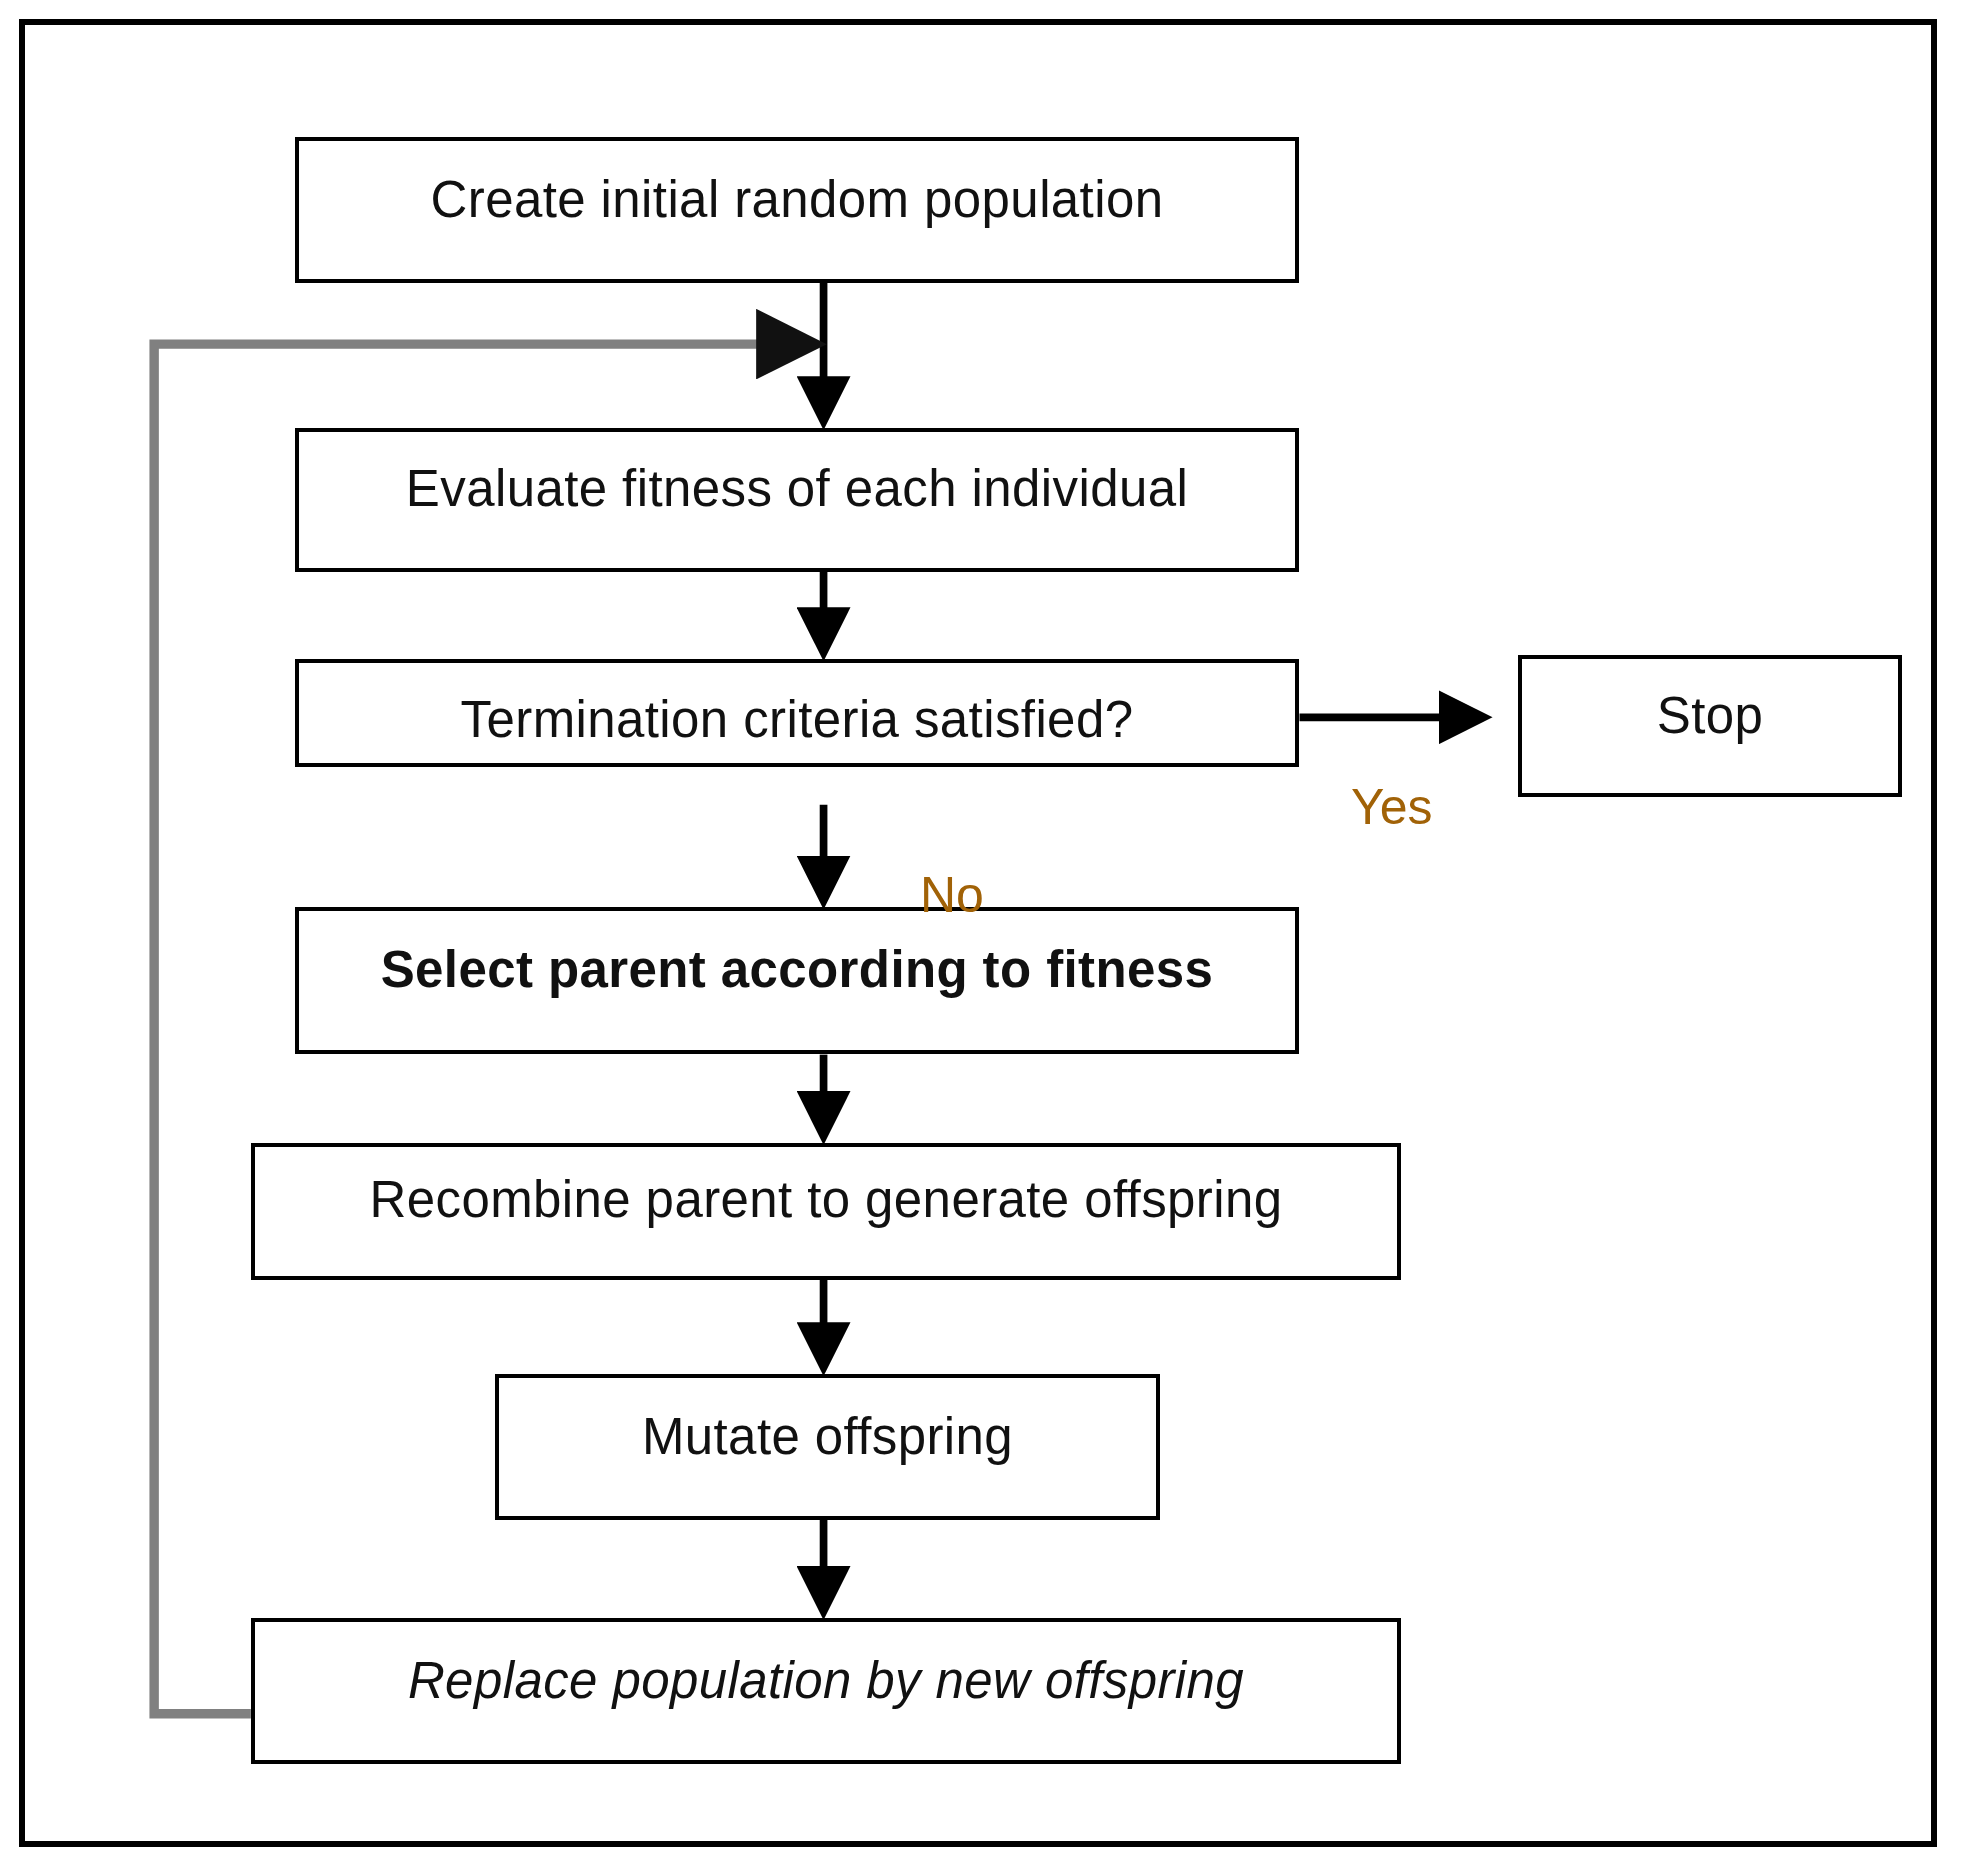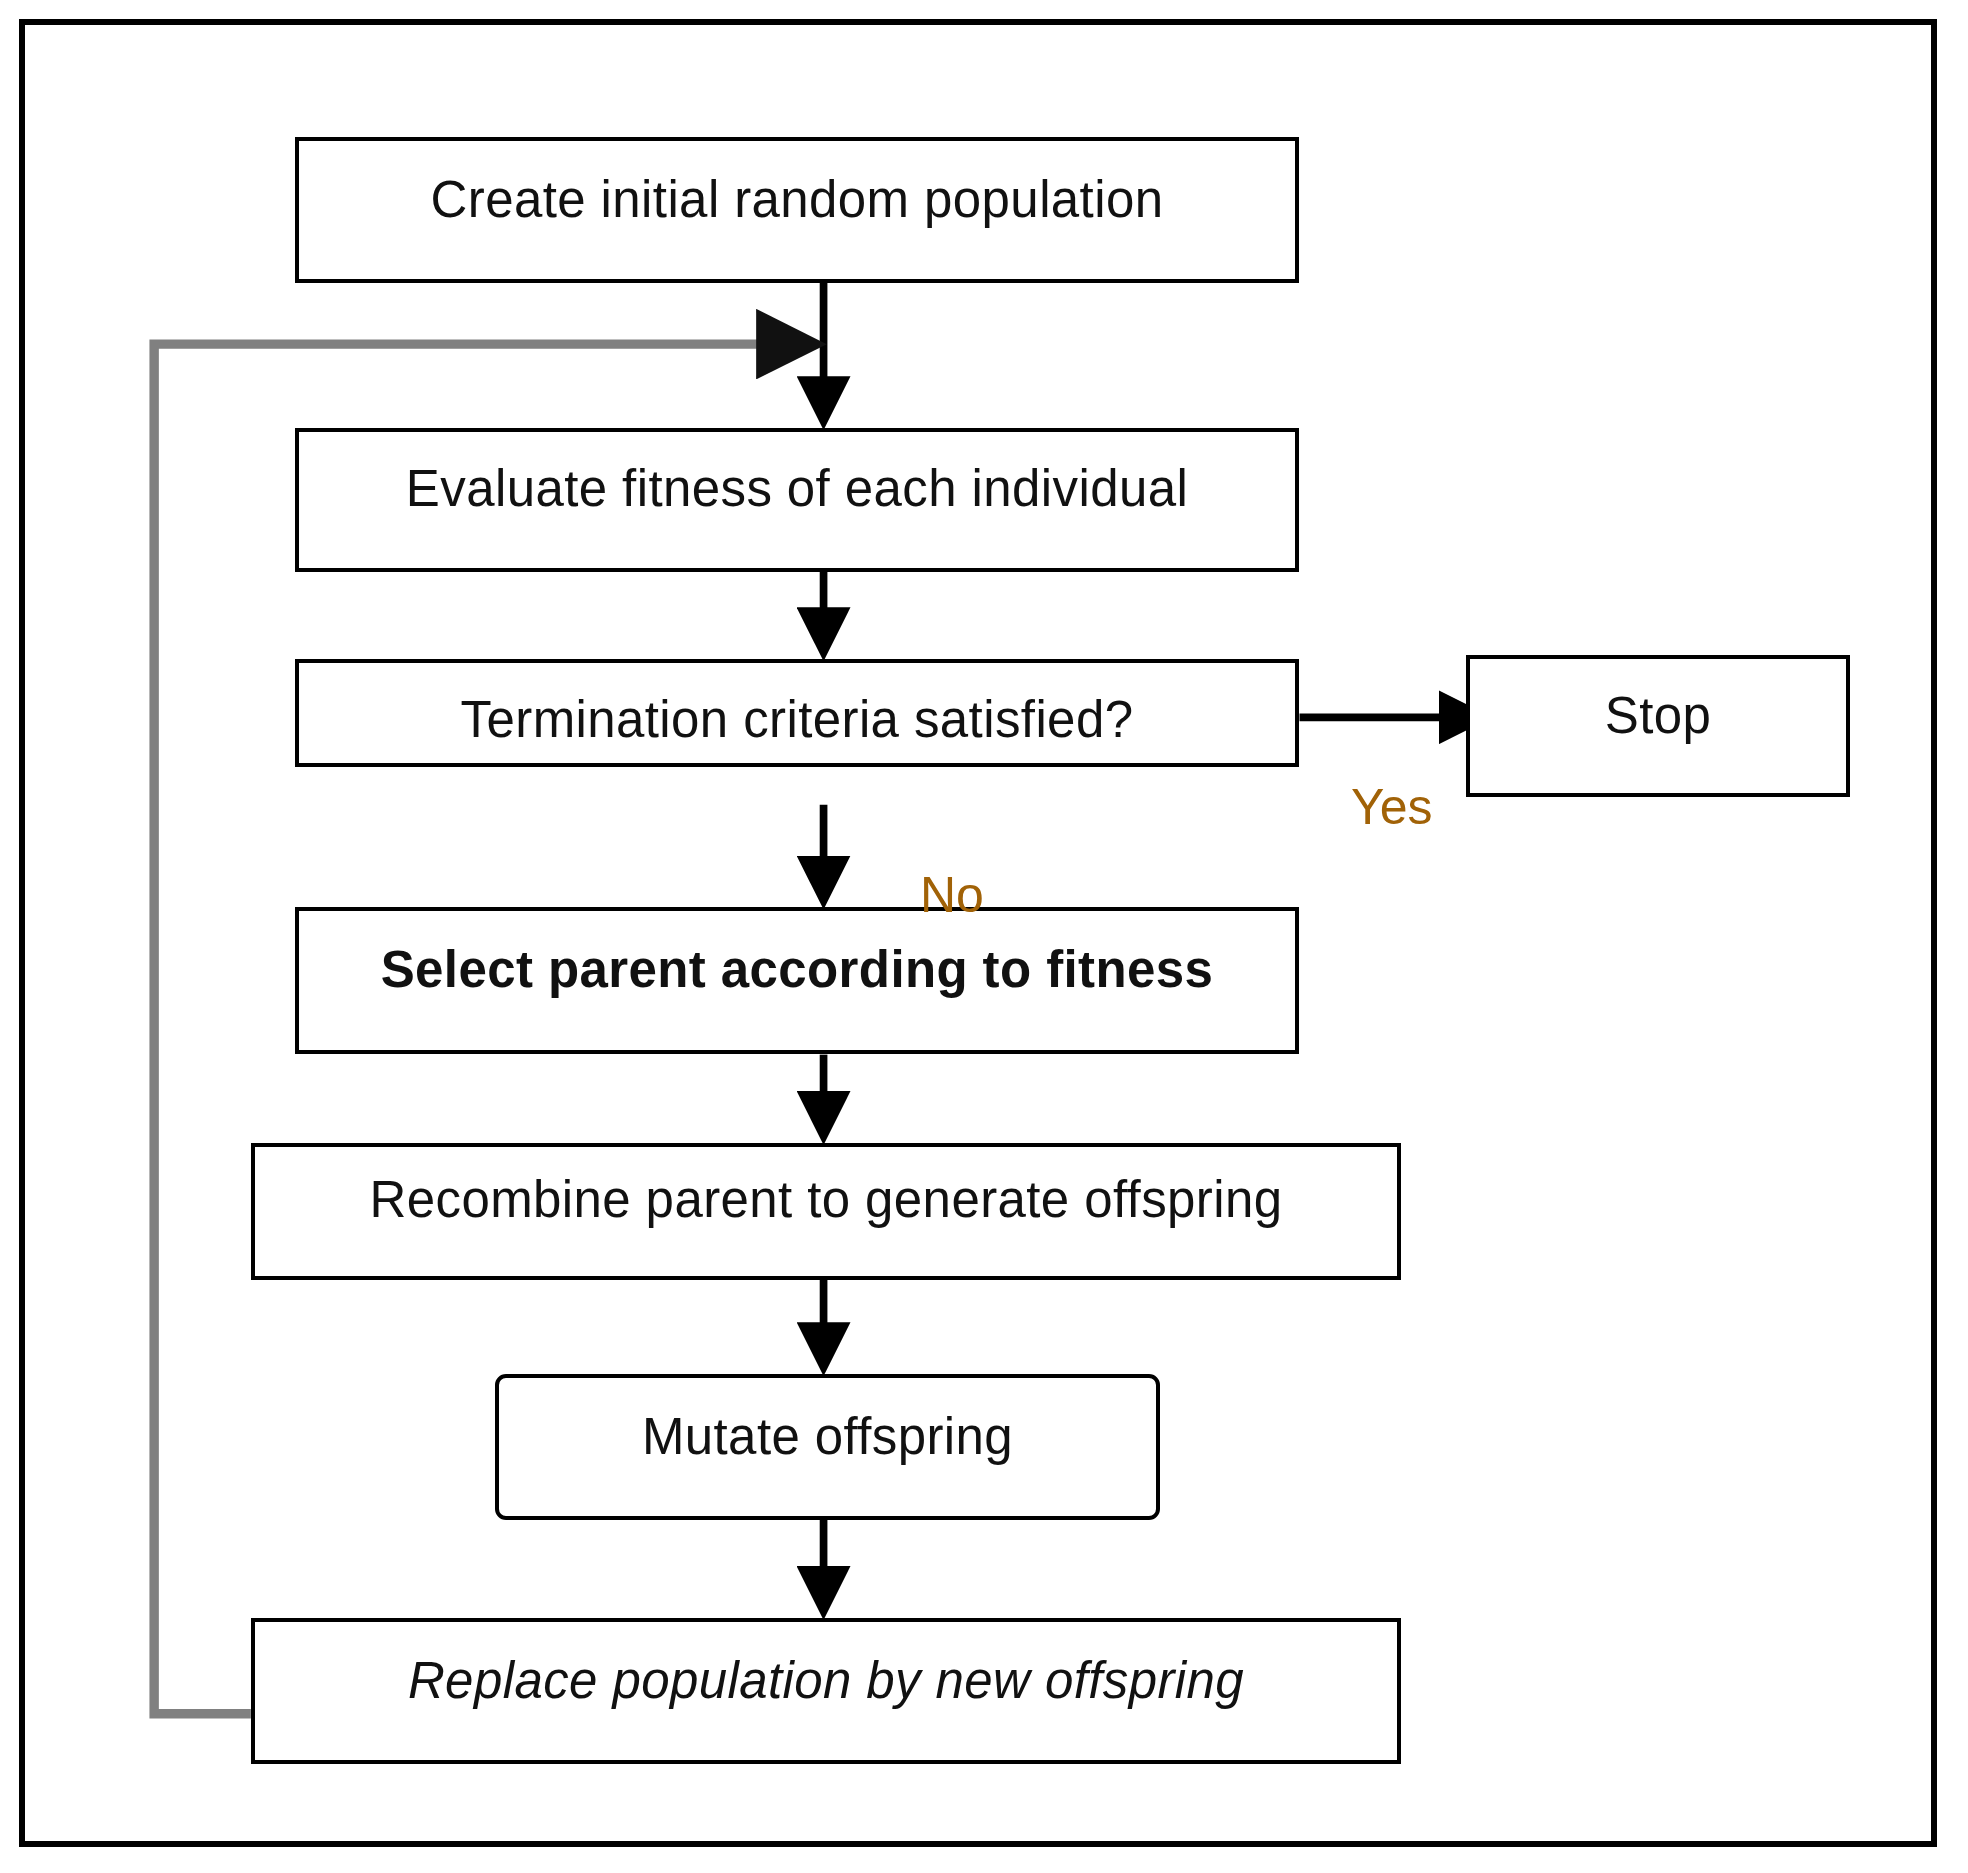--- a/index.html
+++ b/index.html
@@ -48,25 +48,25 @@
   #node-create      { left: 295px;  top: 137px;  width: 1004px; height: 146px; }
   #node-create .node-label { margin-top: 33px; }
   #node-evaluate    { left: 295px;  top: 428px;  width: 1004px; height: 144px; }
   #node-evaluate .node-label { margin-top: 31px; }
   #node-terminate   { left: 295px;  top: 659px;  width: 1004px; height: 108px; }
   #node-terminate .node-label { margin-top: 31px; }
   #node-select      { left: 295px;  top: 907px; width: 1004px; height: 147px; }
   #node-select .node-label { margin-top: 33px; font-weight: bold; }
   #node-recombine   { left: 251px;  top: 1143px; width: 1150px; height: 137px; }
   #node-recombine .node-label { margin-top: 27px; }
-  #node-mutate      { left: 495px;  top: 1374px; width: 665px;  height: 146px; border-radius: 11px; }
+  #node-mutate      { left: 495px;  top: 1374px; width: 665px;  height: 146px; }
   #node-mutate .node-label { margin-top: 33px; }
   #node-replace     { left: 251px;  top: 1618px; width: 1150px; height: 146px; font-style: italic; }
   #node-replace .node-label { margin-top: 33px; }
-  #node-stop        { left: 1466px; top: 655px;  width: 384px;  height: 142px; }
+  #node-stop        { left: 1518px; top: 655px;  width: 384px;  height: 142px; }
   #node-stop .node-label { margin-top: 31px; }
 
   
   #edges {
     position: absolute;
     left: 0;
     top: 0;
     width: 1969px;
     height: 1873px;
     z-index: 2;

